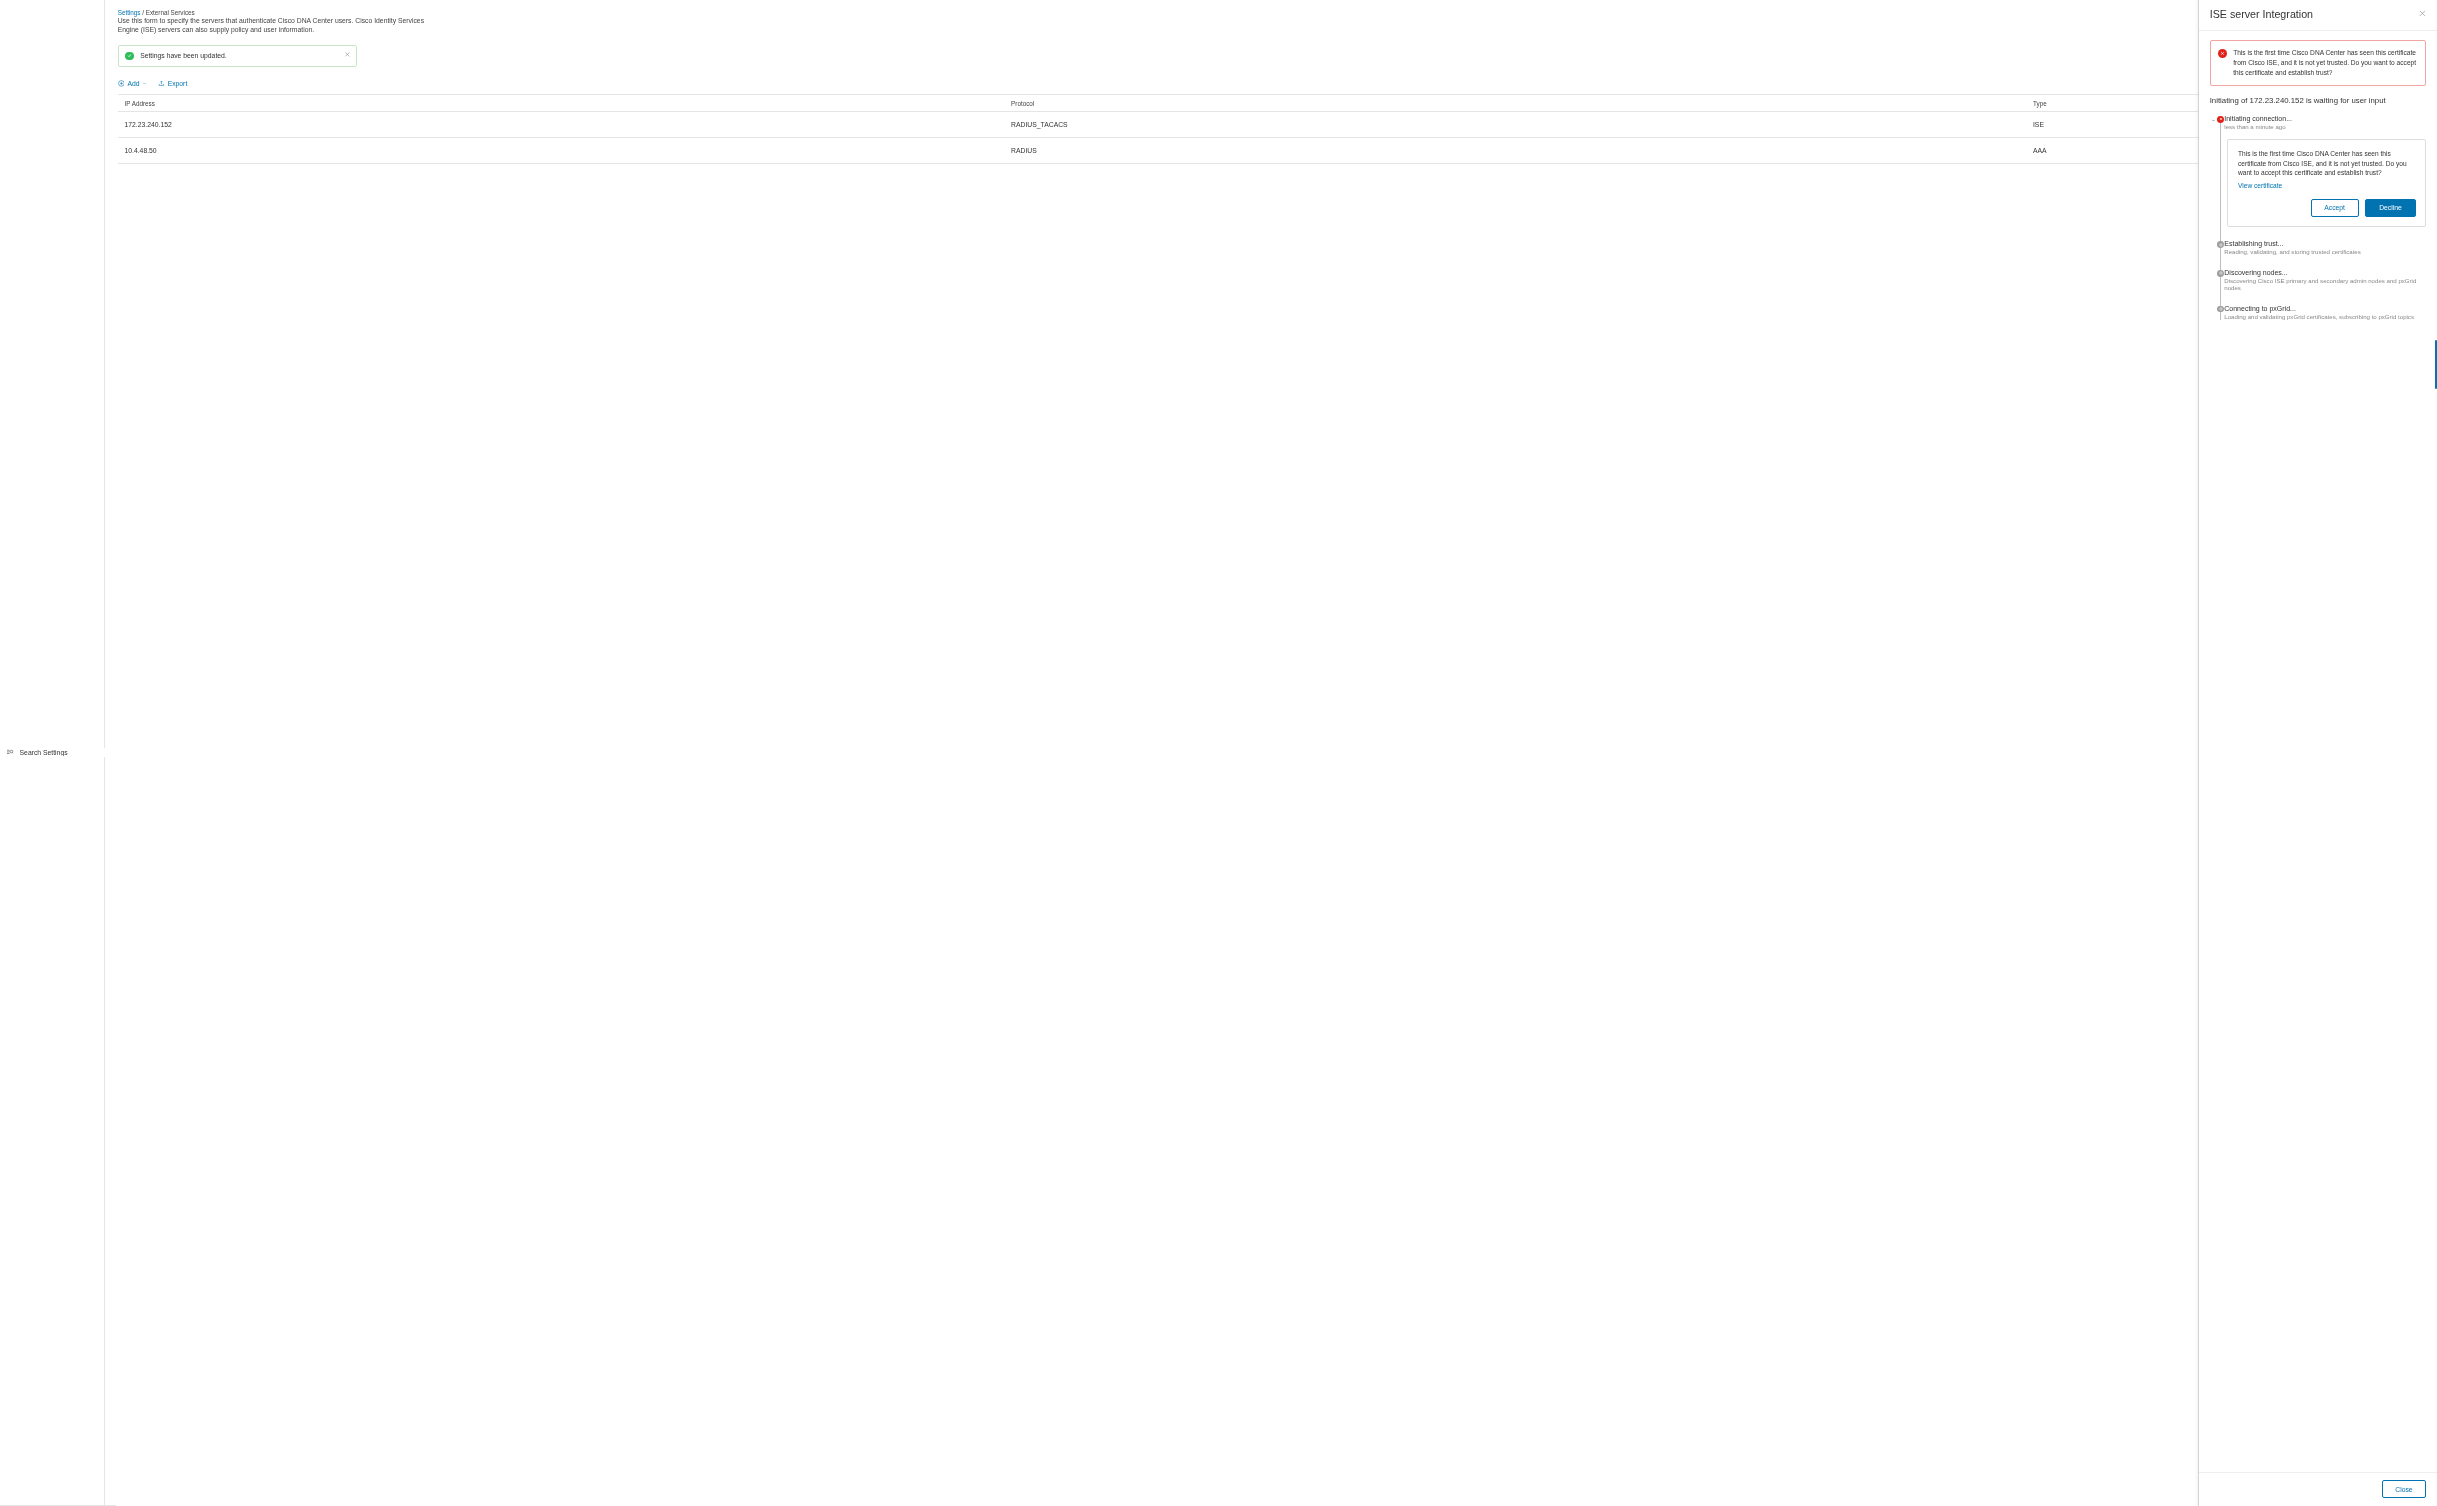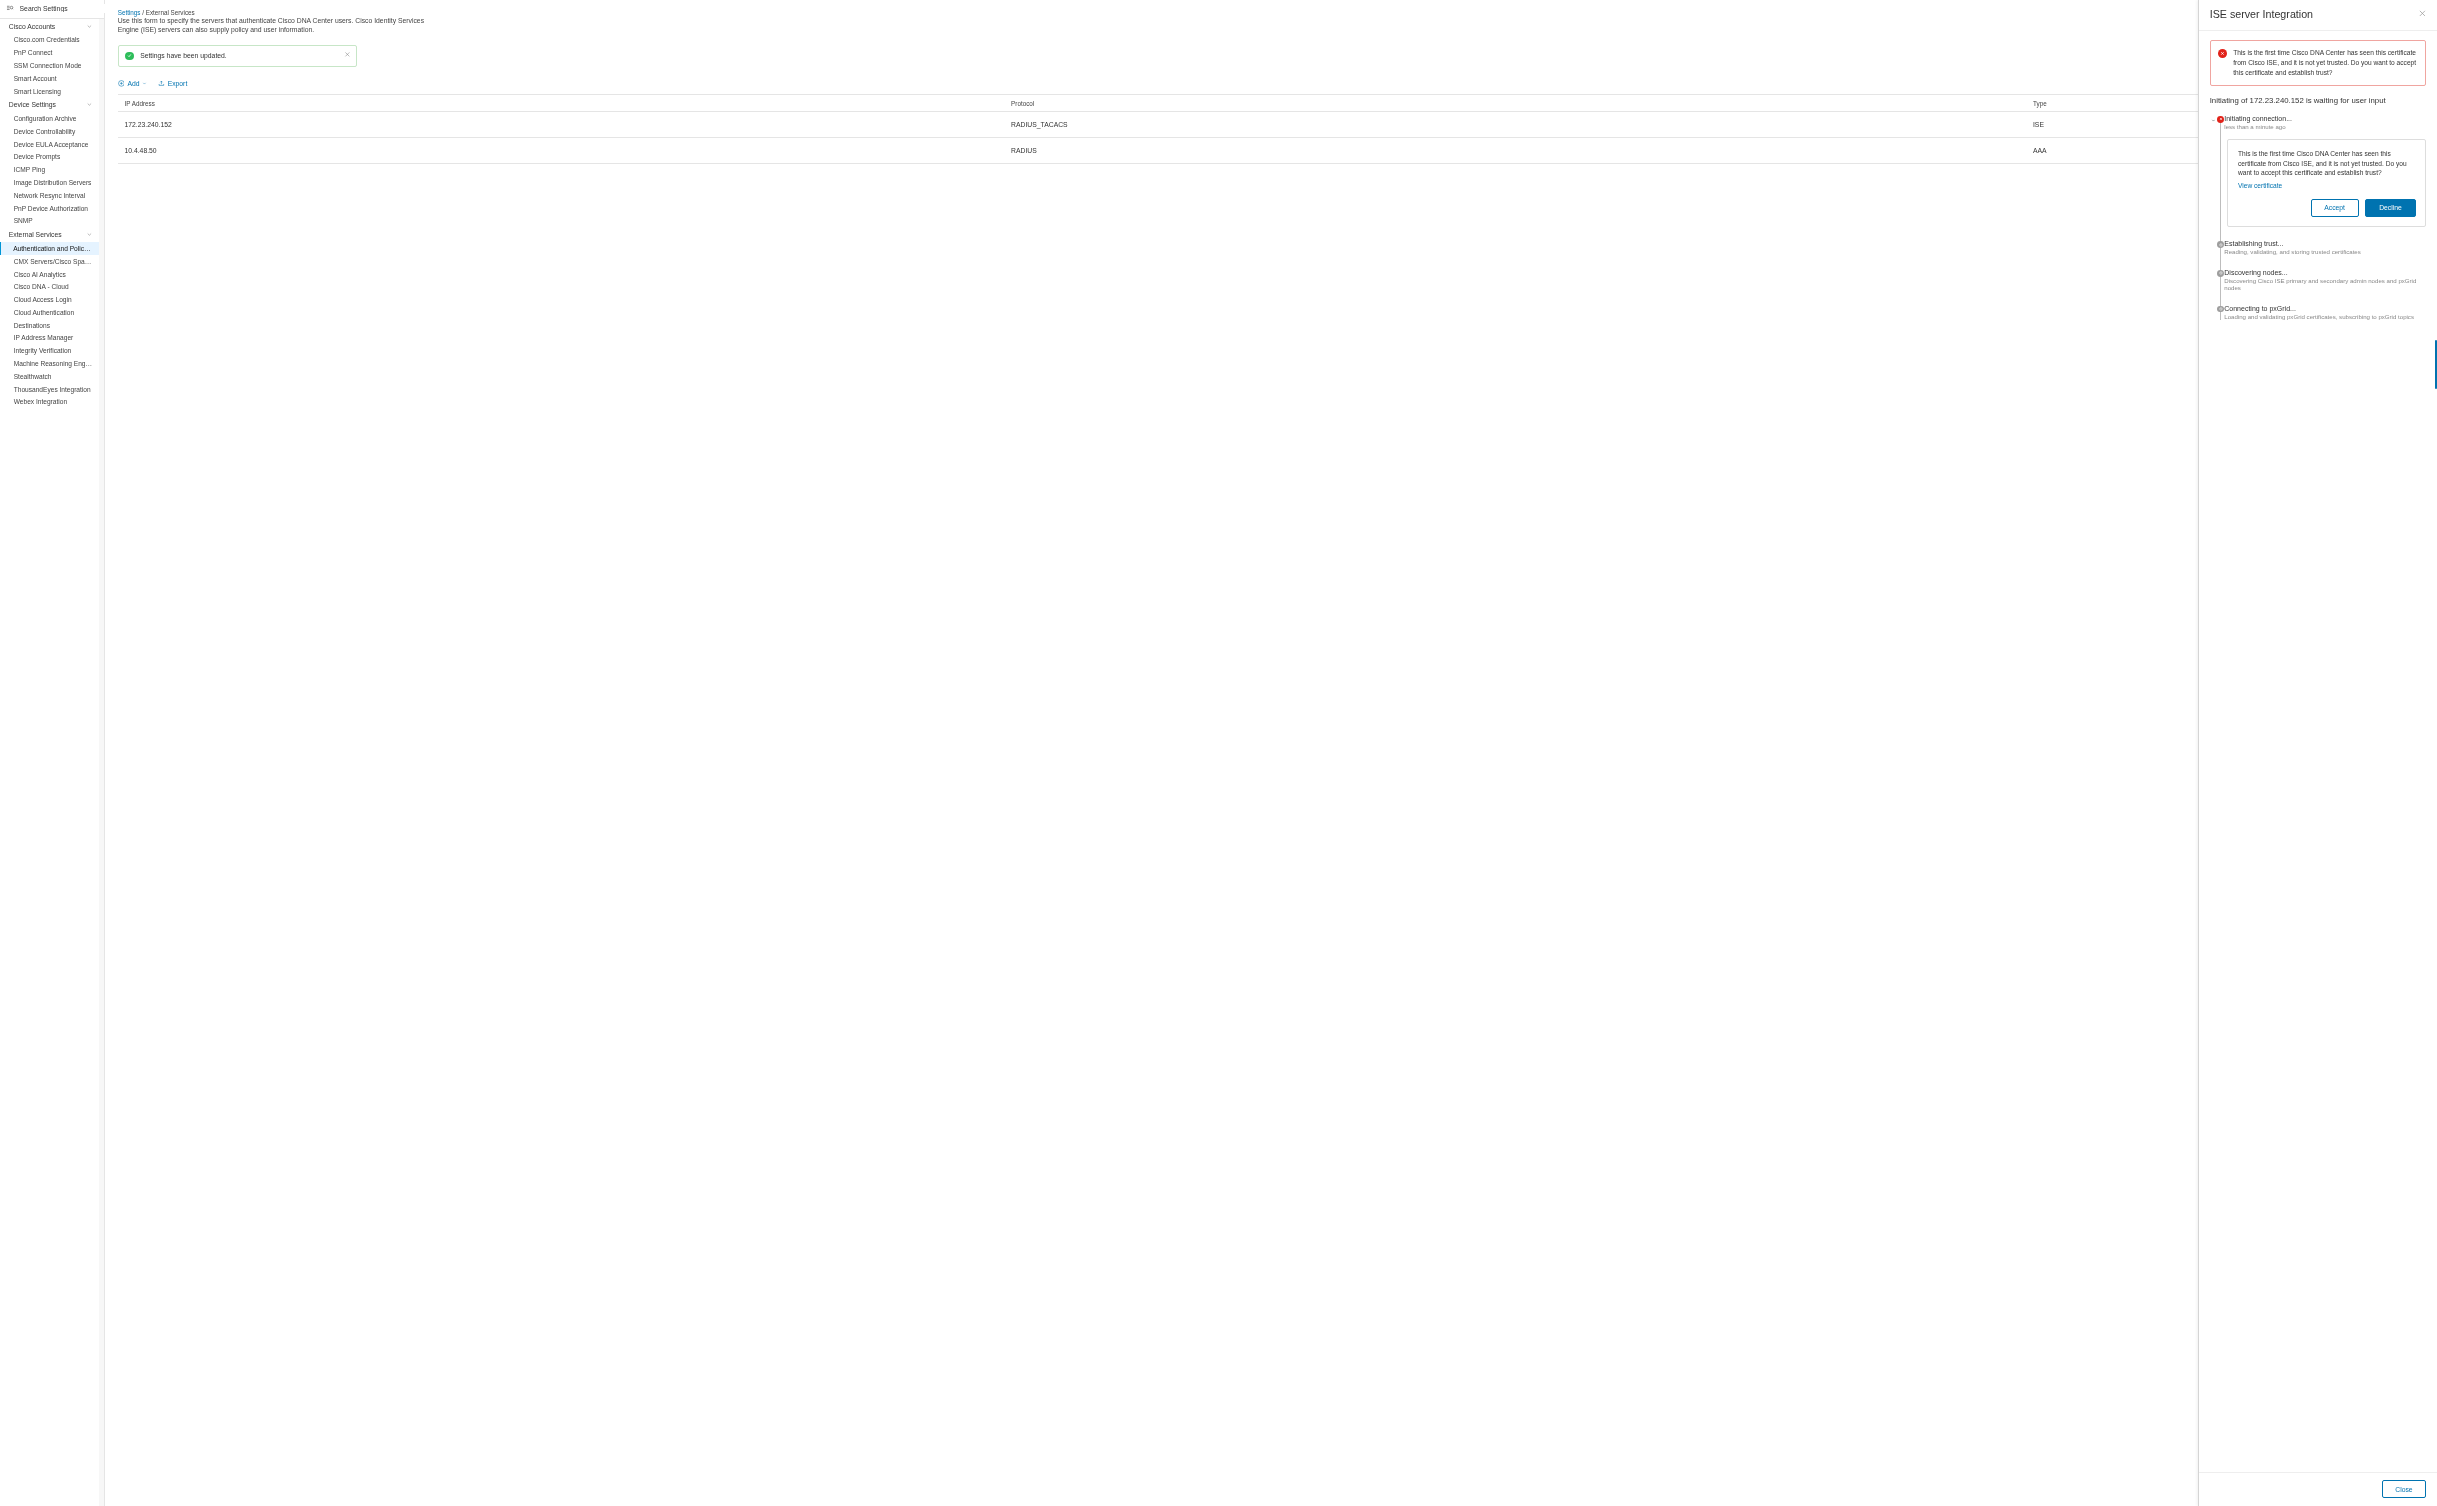--- a/index.html
+++ b/index.html
@@ -1,18 +1,18 @@
 <!DOCTYPE html>
 <html style="font-size:7.8px"><head>
   <meta charset="utf-8">
   <style>
     * { box-sizing: border-box; }
     body { margin: 0; font-family: -apple-system, 'Helvetica Neue', Arial, sans-serif; font-size: 6.8px; color: #333; background: #fff; overflow: hidden; }
     .app { display: flex; height: 100vh; }
-    .sidebar { width: 105px; border-right: 0.5px solid #e5e5e5; display: flex; flex-direction: column; }
+    .sidebar { width: 105px; border-right: 0.5px solid #e5e5e5; display: flex; }
     .search-row { display: flex; align-items: center; padding: 4.4px 5.9px; border-bottom: 0.5px solid #e5e5e5; gap: 3.9px; }
     .search-input { border: none; outline: none; font-size: 6.8px; flex: 1; color: #333; }
     .search-input::placeholder { color: #333; }
     .menu-icon svg { width: 7.8px; height: 7.8px; }
     .sidebar-scroll { flex: 1; overflow-y: auto; position: relative; }
     .sidebar-scrollbar-track { position:absolute; right:0; top:0; width:4.9px; height:100%; background:#f7f7f7;}
     .sidebar-content { padding-right:4.9px; }
     .nav-group-header { display:flex; align-items:center; justify-content:space-between; padding:3.9px 6.8px 3.9px 8.8px; font-size:6.8px; font-weight:400; cursor:pointer; }
     .chev { width:6.8px; height:6.8px; }
     .nav-item { padding:2.9px 6.8px 2.9px 13.7px; font-size:6.6px; color:#444; cursor:pointer; white-space:nowrap; overflow:hidden; text-overflow:ellipsis; }

